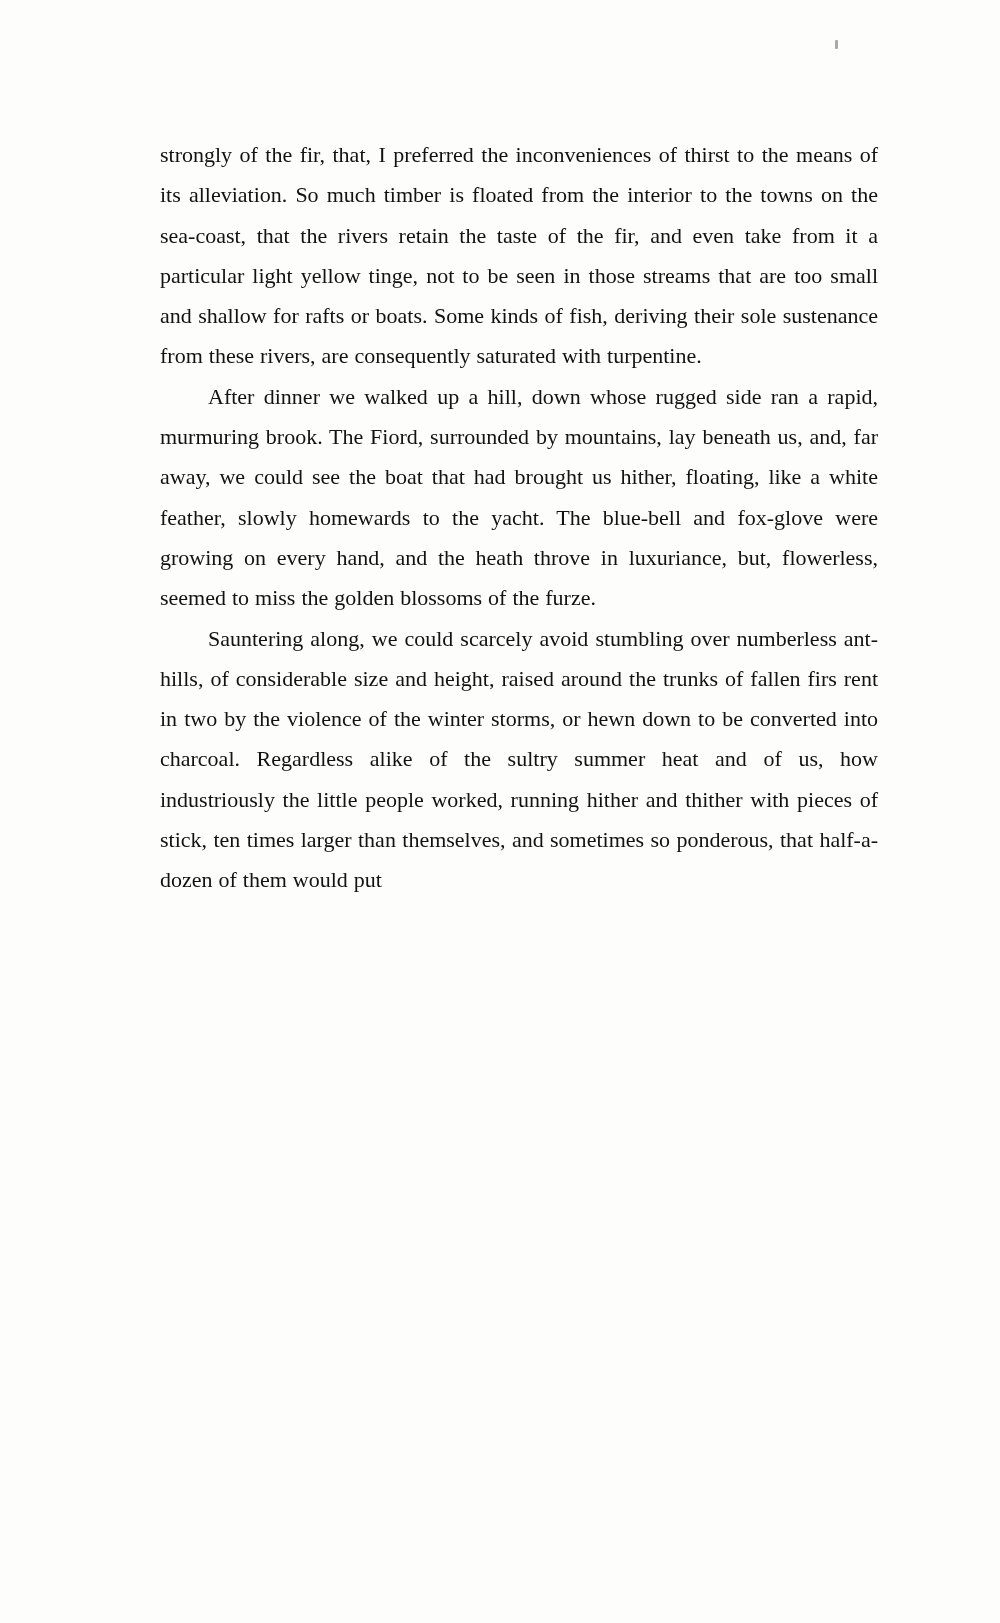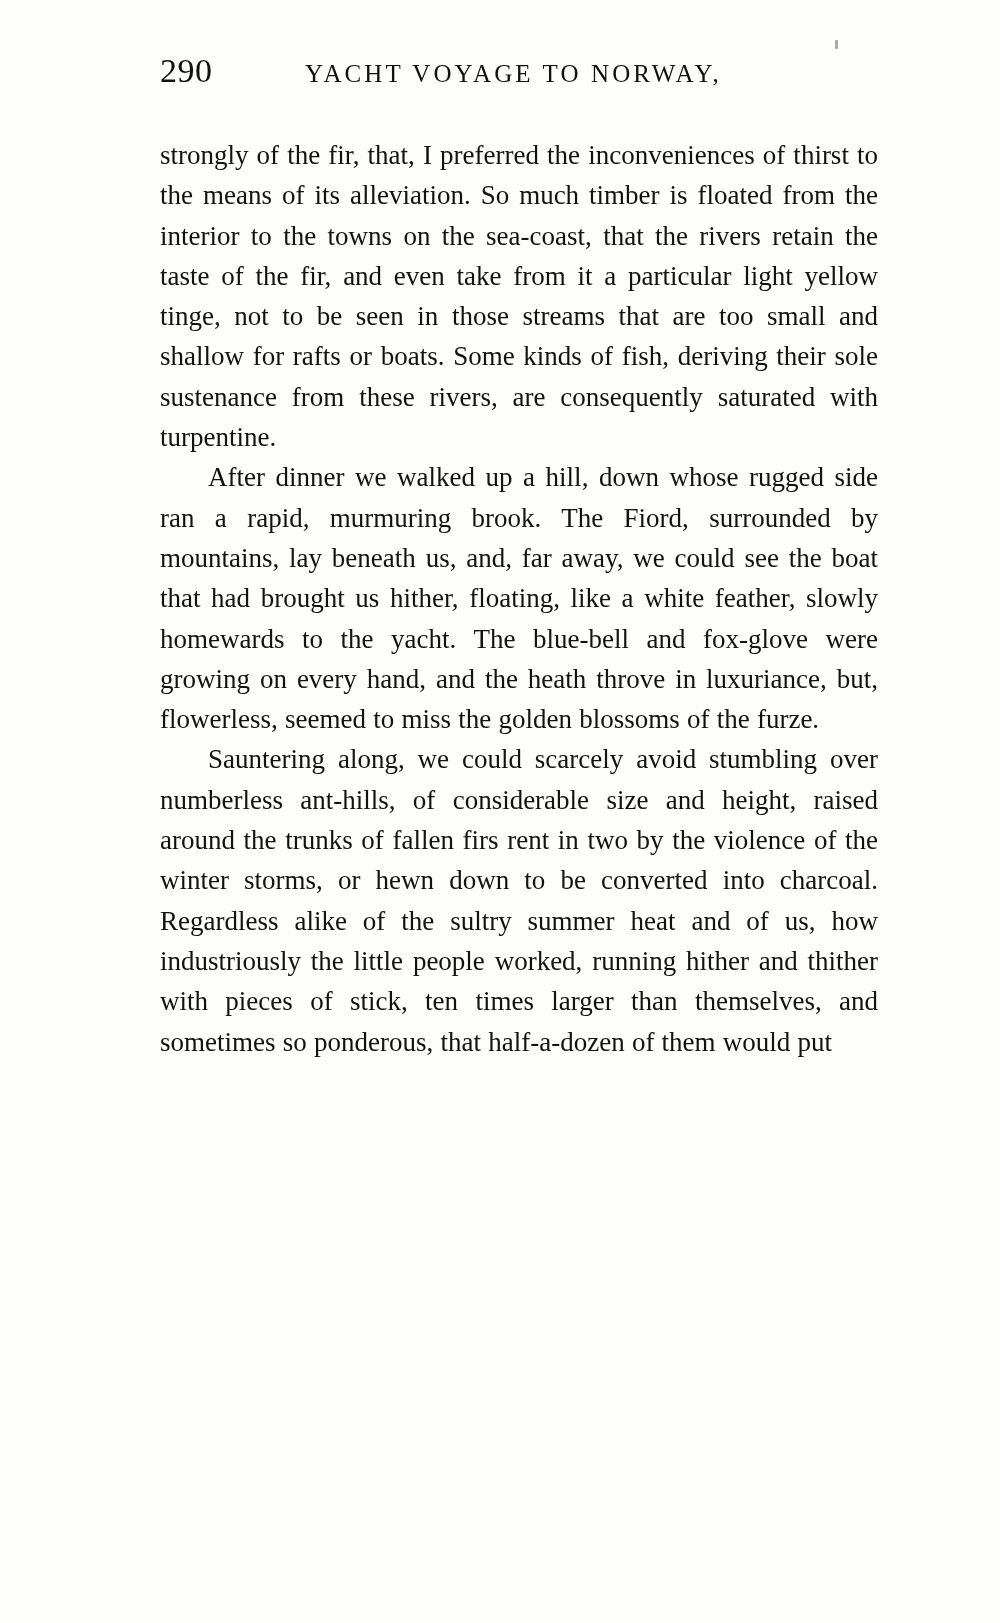--- a/index.html
+++ b/index.html
@@ -47,21 +47,21 @@
     letter-spacing: 3.1px;
     font-family: "Liberation Serif", serif;
     color: #111;
     white-space: nowrap;
   }
   .body-text {
     position: absolute;
     left: 160px;
     top: 135px;
     width: 718px;
-    font-size: 27px;
+    font-size: 22px;
     line-height: 40.3px;
     text-align: justify;
     color: #121212;
   }
   .body-text p {
     margin: 0;
     text-indent: 48px;
   }
   .body-text p.first {
     text-indent: 0;
@@ -81,24 +81,20 @@
     opacity: 0.85;
   }
 </style>
 </head>
 <body>
 
 <div class="page">
 
   <div class="margin-speck"></div>
 
-  <div class="running-head">
-    <div class="page-number">290</div>
-    <div class="head-title">YACHT VOYAGE TO NORWAY,</div>
-  </div>
 
   <div class="body-text">
     <p class="first">strongly of the fir, that, I preferred the inconveniences of thirst to the means of its alleviation. So much timber is floated from the interior to the towns on the sea-coast, that the rivers retain the taste of the fir, and even take from it a particular light yellow tinge, not to be seen in those streams that are too small and shallow for rafts or boats. Some kinds of fish, deriving their sole sustenance from these rivers, are consequently saturated with turpentine.</p>
     <p>After dinner we walked up a hill, down whose rugged side ran a rapid, murmuring brook. The Fiord, surrounded by mountains, lay beneath us, and, far away, we could see the boat that had brought us hither, floating, like a white feather, slowly homewards to the yacht. The blue-bell and fox-glove were growing on every hand, and the heath throve in luxuriance, but, flowerless, seemed to miss the golden blossoms of the furze.</p>
     <p>Sauntering along, we could scarcely avoid stumbling over numberless ant-hills, of considerable size and height, raised around the trunks of fallen firs rent in two by the violence of the winter storms, or hewn down to be converted into charcoal. Regardless alike of the sultry summer heat and of us, how industriously the little people worked, running hither and thither with pieces of stick, ten times larger than themselves, and sometimes so ponderous, that half-a-dozen of them would put</p>
   </div>
 
 </div>
 
 </body></html>

